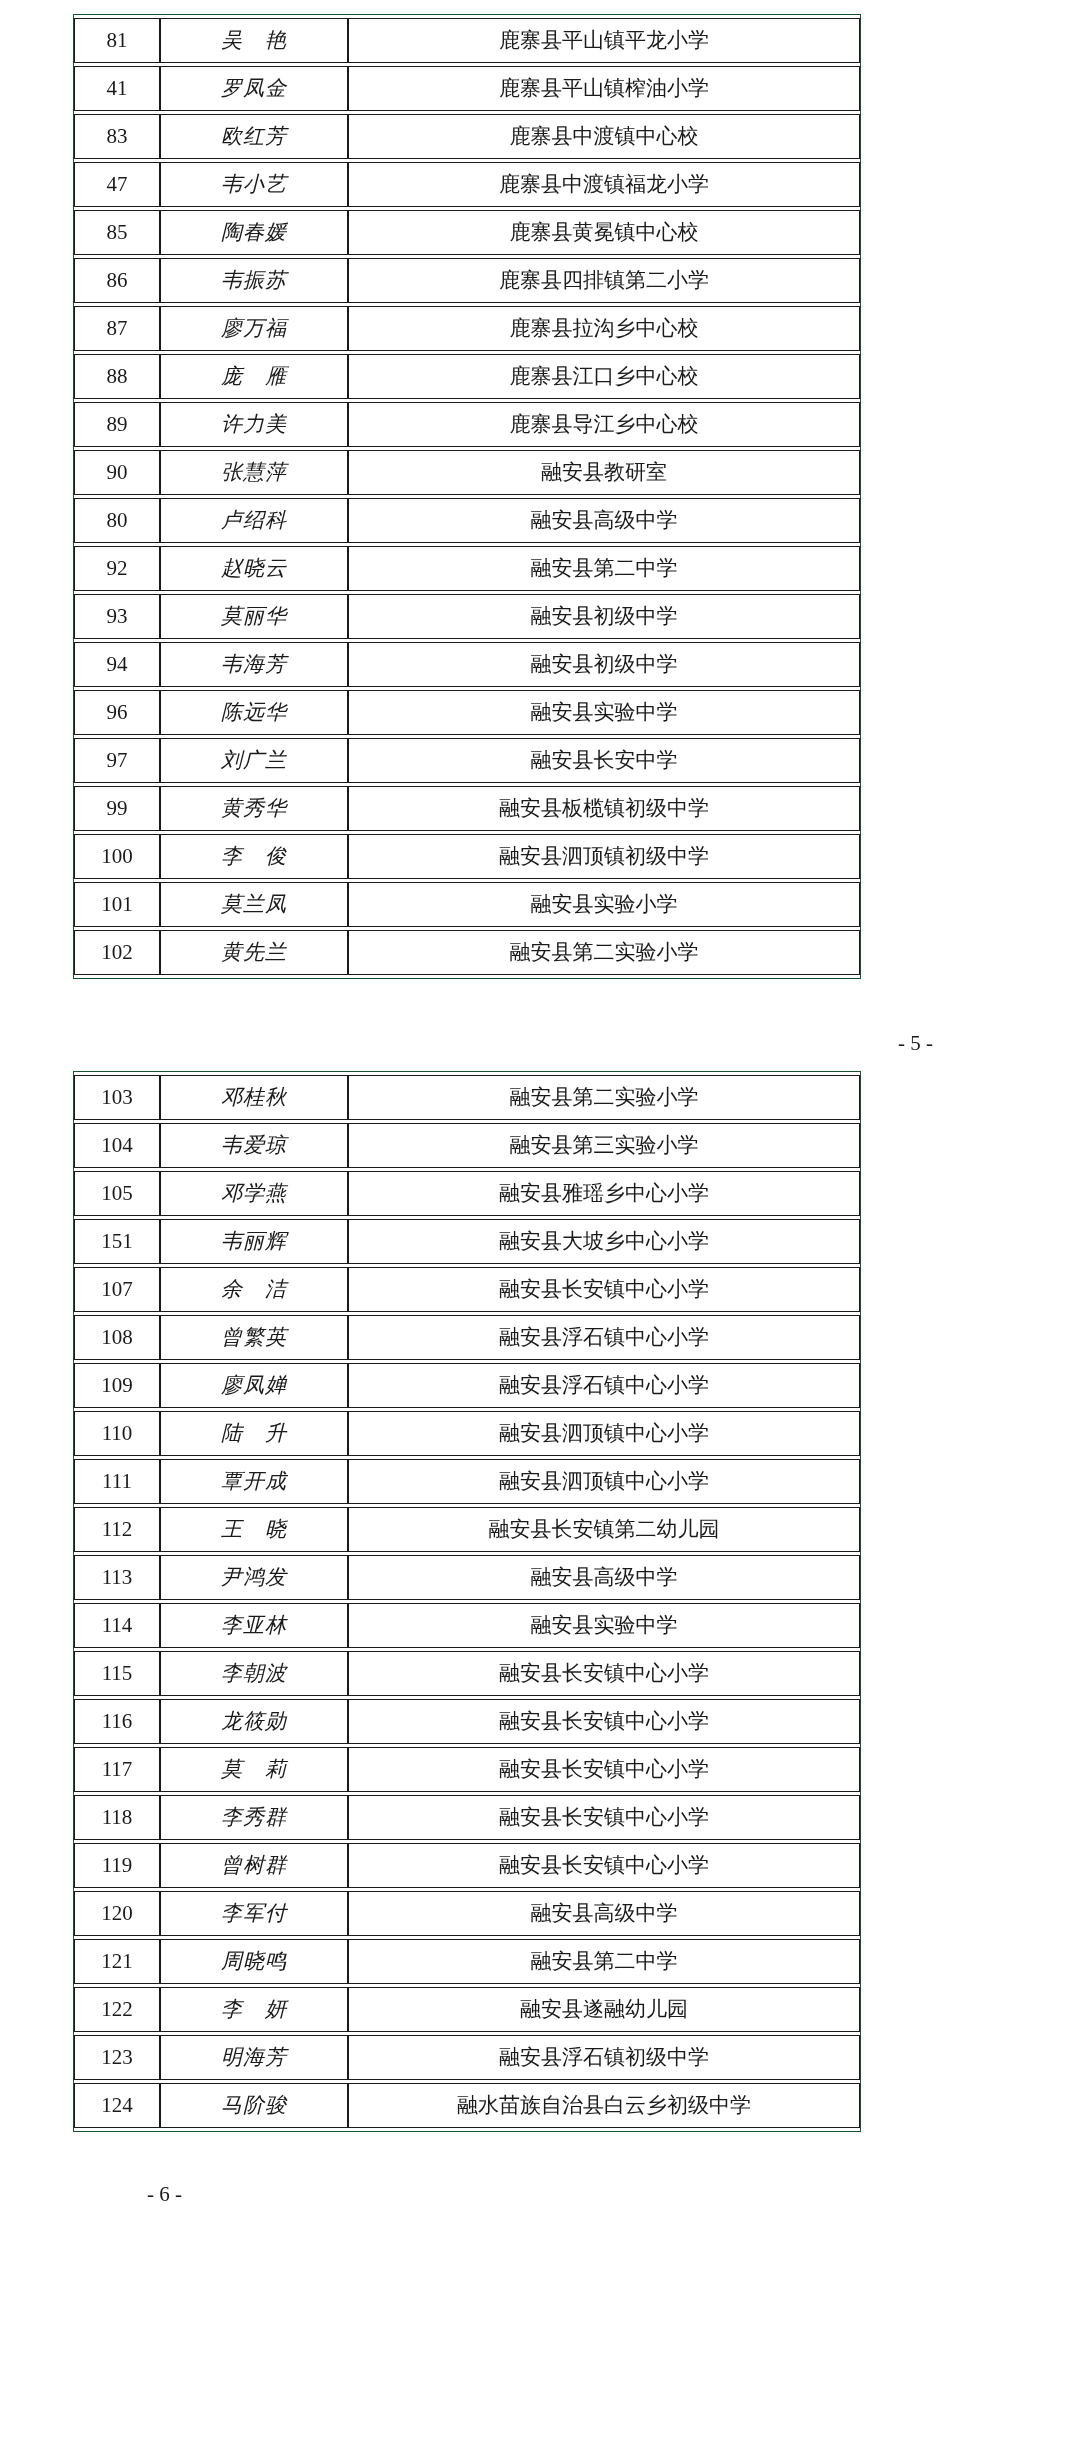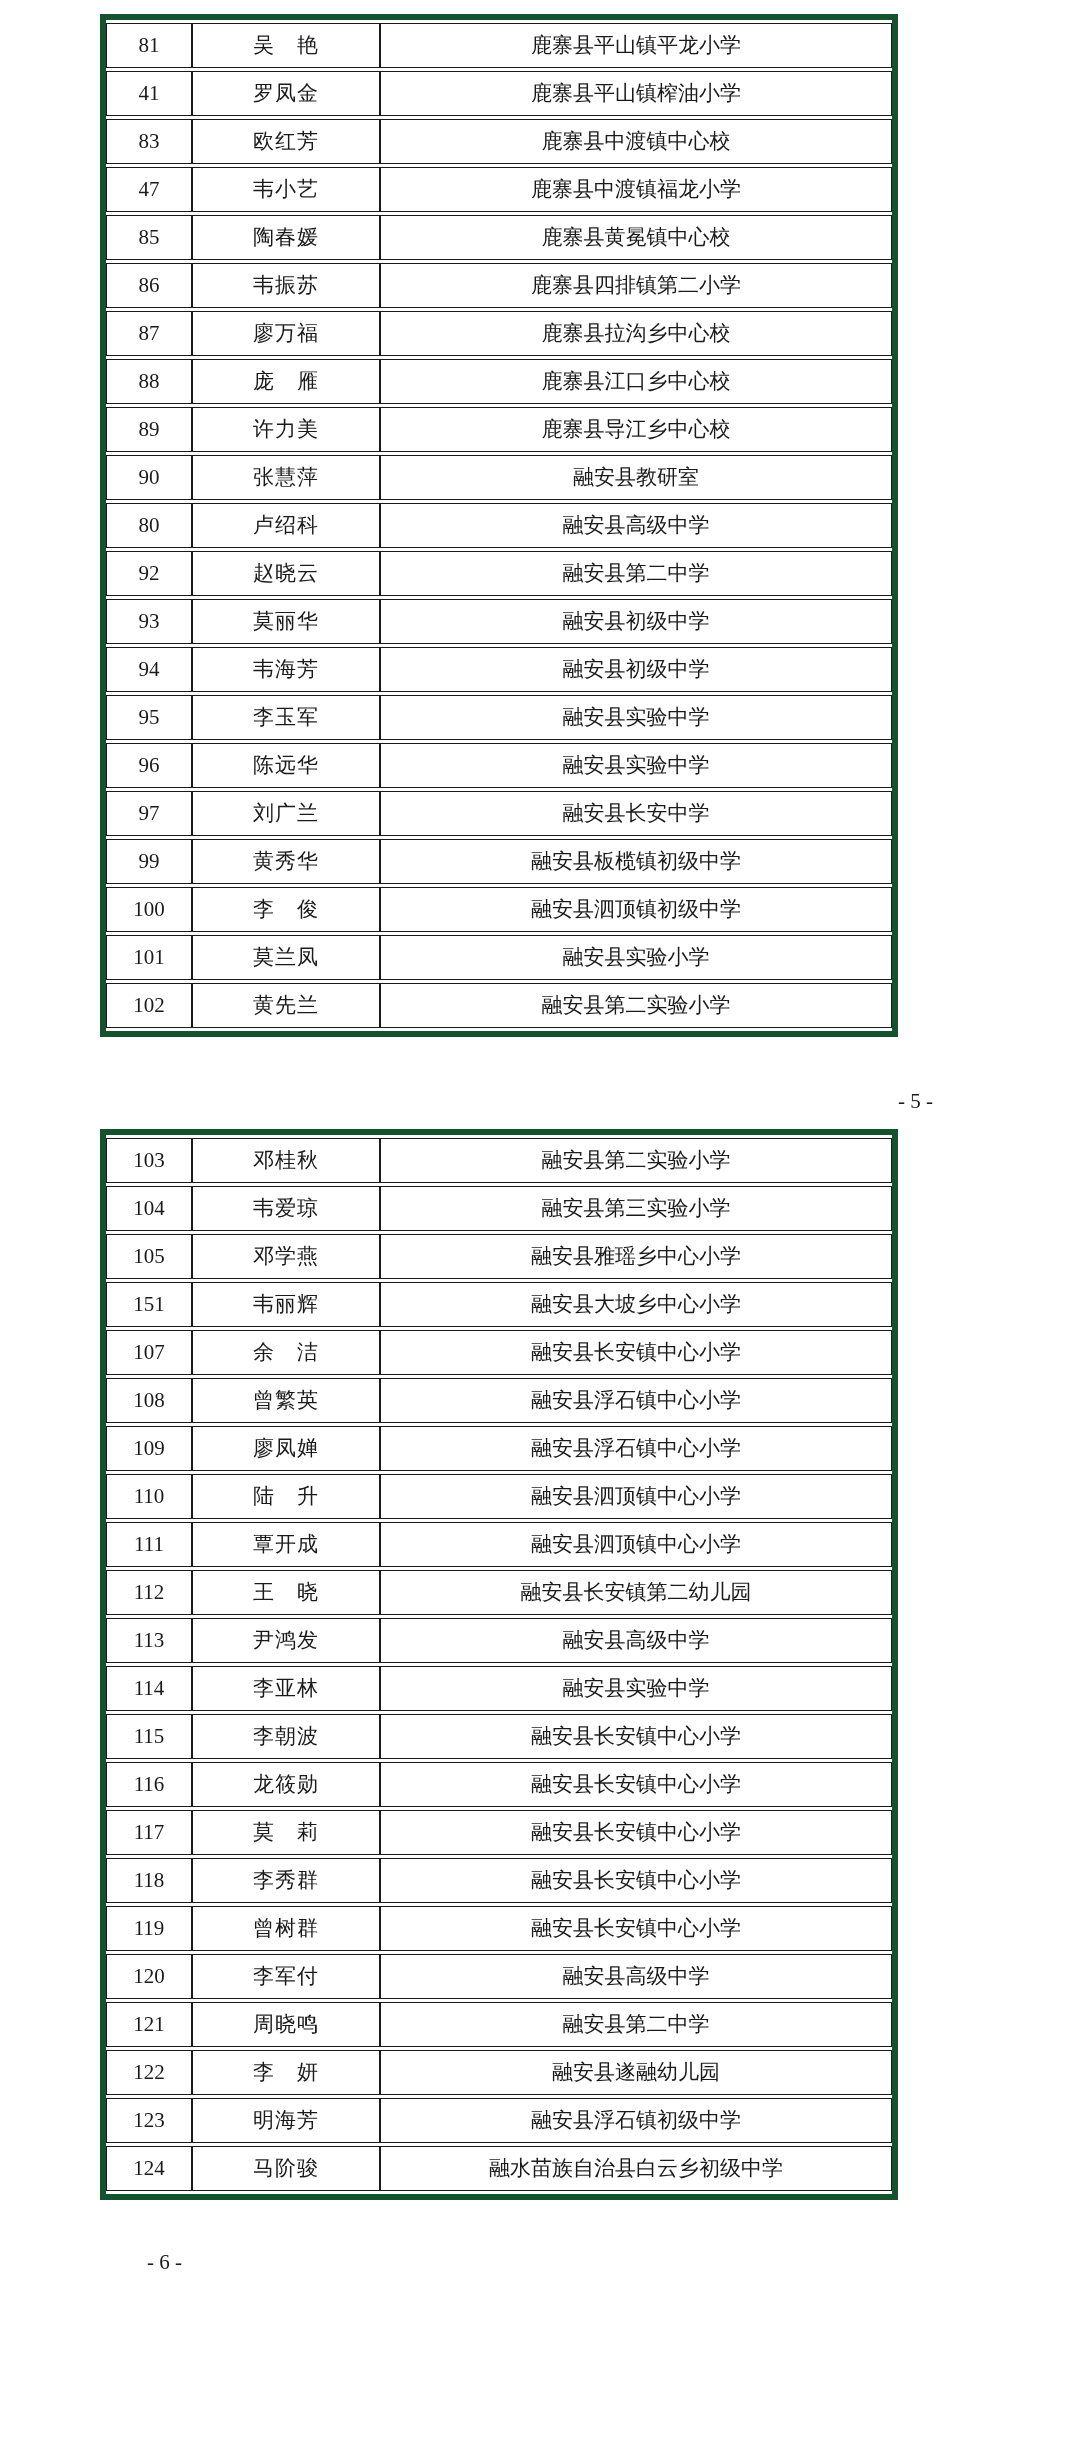--- a/index.html
+++ b/index.html
@@ -10,45 +10,45 @@
     font-family: "Liberation Sans", "DejaVu Sans", sans-serif;
     color: #1a1a1a;
     position: relative;
   }
   .page {
     padding-top: 14px;
   }
   table.roster-table {
     border-collapse: separate;
     border-spacing: 0 3px;
-    margin-left: 100px;
+    margin-left: 73px;
     width: 786px;
     table-layout: fixed;
-    border: 6px solid #14532d;
+    border: 1px solid #14532d;
     background: #ffffff;
   }
   table.roster-table col.c-no     { width: 86px;  }
   table.roster-table col.c-name   { width: 188px; }
   table.roster-table col.c-school { width: 512px; }
   table.roster-table td {
     border: 1px solid #1a1a1a;
     height: 45px;
     text-align: center;
     vertical-align: middle;
     font-size: 21px;
     line-height: 1.15;
     background: #ffffff;
     overflow: hidden;
     white-space: nowrap;
   }
   td.c-no {
     font-family: "Liberation Serif", "DejaVu Serif", serif;
     font-size: 21px;
   }
-  td.c-name { letter-spacing: 1px; }
+  td.c-name { letter-spacing: 1px; font-style: italic; }
   .page-marker {
     width: 786px;
     margin-left: 147px;
     font-family: "Liberation Serif", "DejaVu Serif", serif;
     font-size: 21px;
     color: #1a1a1a;
     height: 24px;
     line-height: 24px;
   }
   .page-marker.align-right { text-align: right; margin-top: 52px; }
@@ -131,25 +131,20 @@
     <td class="c-no">93</td>
     <td class="c-name">莫丽华</td>
     <td class="c-school">融安县初级中学</td>
   </tr>
         <tr>
     <td class="c-no">94</td>
     <td class="c-name">韦海芳</td>
     <td class="c-school">融安县初级中学</td>
   </tr>
         <tr>
-    <td class="c-no">95</td>
-    <td class="c-name">李玉军</td>
-    <td class="c-school">融安县实验中学</td>
-  </tr>
-        <tr>
     <td class="c-no">96</td>
     <td class="c-name">陈远华</td>
     <td class="c-school">融安县实验中学</td>
   </tr>
         <tr>
     <td class="c-no">97</td>
     <td class="c-name">刘广兰</td>
     <td class="c-school">融安县长安中学</td>
   </tr>
         <tr>

